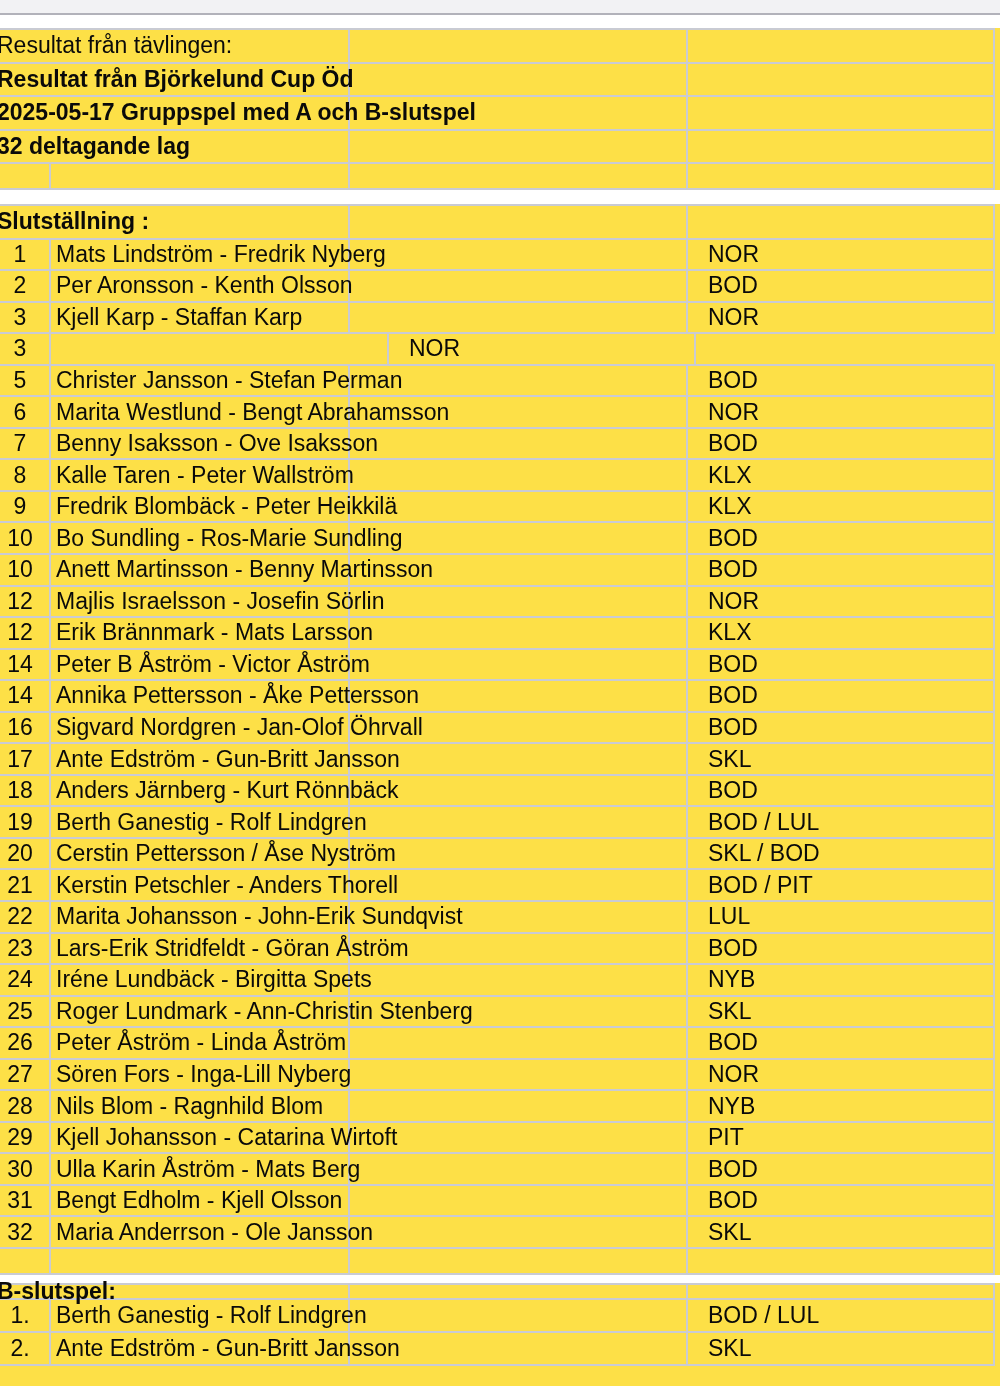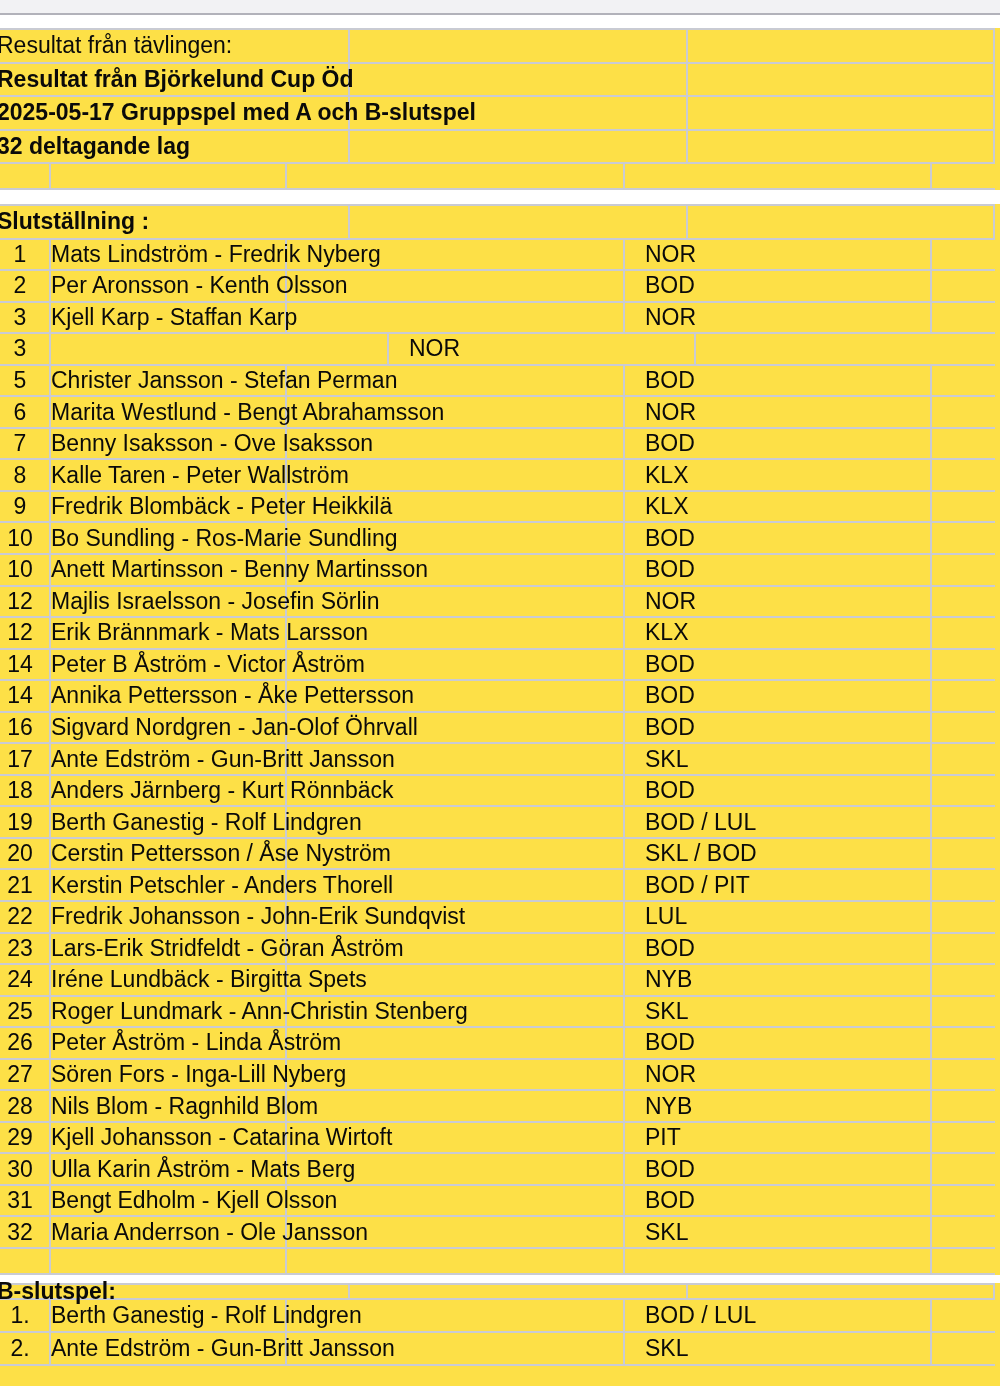--- a/index.html
+++ b/index.html
@@ -41,21 +41,21 @@
   .ca,.cb,.cc,.cd,.cab{
     box-sizing:border-box;
     height:100%;
     display:flex;
     align-items:center;
     overflow:visible;
     flex:none;
     border-right:2px solid var(--grid);
   }
   .ca{width:51px;justify-content:center;padding-right:9px;}
-  .cb{width:236px;}
+  .cb{width:299px;padding-left:5px;}
   .cc{width:338px;}
   .cd{width:307px;padding-left:20px;}
   .cab{width:350px;}
   .cab > span{margin-left:-3px;}
   .b{font-weight:bold;}
   .txt{white-space:nowrap;}
 </style>
 </head>
 <body>
 
@@ -386,21 +386,21 @@
     <div class="cd">
             <span class="txt">BOD / PIT</span>
           </div>
   </div>
 
   <div class="row">
     <div class="ca">
             <span class="txt">22</span>
           </div>
     <div class="cb">
-            <span class="txt">Fredrik Johansson - John-Erik Sundqvist</span>
+            <span class="txt">Marita Johansson - John-Erik Sundqvist</span>
           </div>
     <div class="cc"></div>
     <div class="cd">
             <span class="txt">LUL</span>
           </div>
   </div>
 
   <div class="row">
     <div class="ca">
             <span class="txt">23</span>

